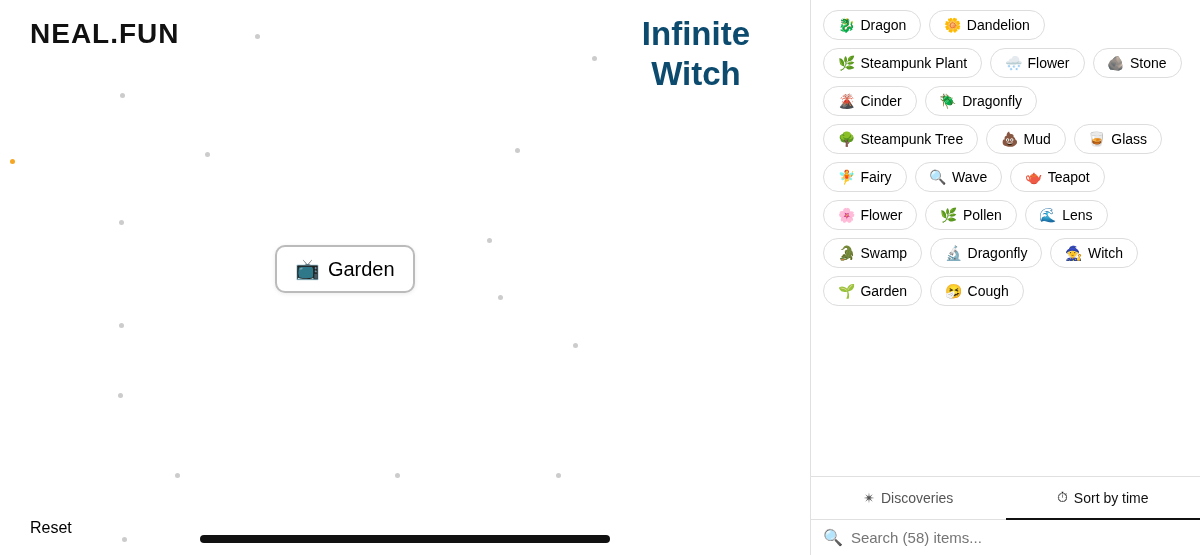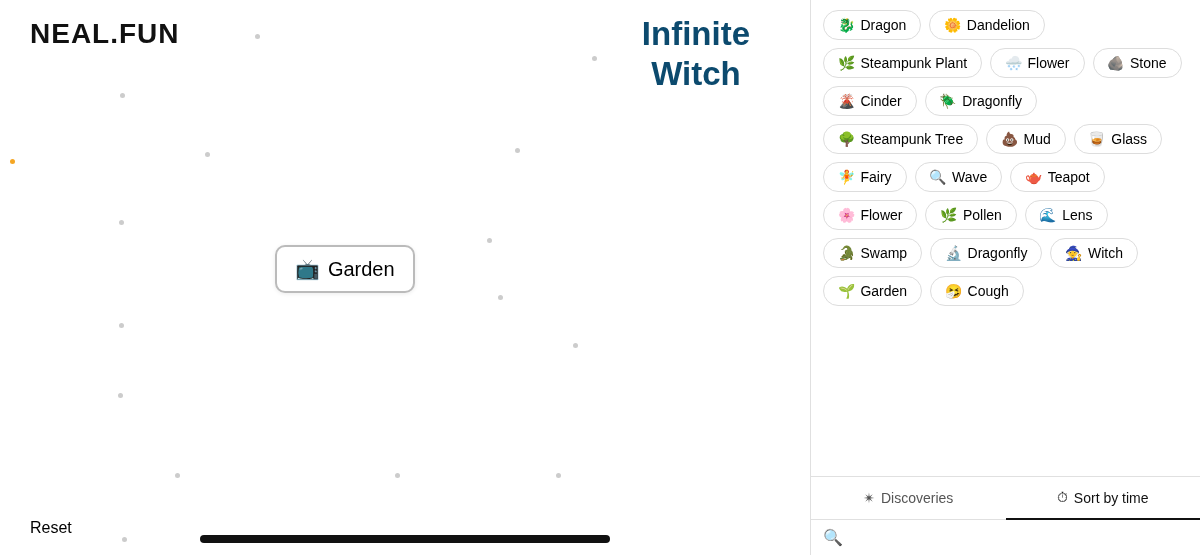--- a/index.html
+++ b/index.html
@@ -326,15 +326,16 @@
         <span>✴</span>
         <span>Discoveries</span>
       </button>
       <button class="tab-btn active">
         <span>⏱</span>
         <span>Sort by time</span>
       </button>
     </div>
     <div id="search-bar">
       <span class="search-icon-svg">🔍</span>
+      <input id="search-input" type="text" placeholder="Search (58) items..." style="">
     </div>
   </div>
 </div>
 
 </body></html>

